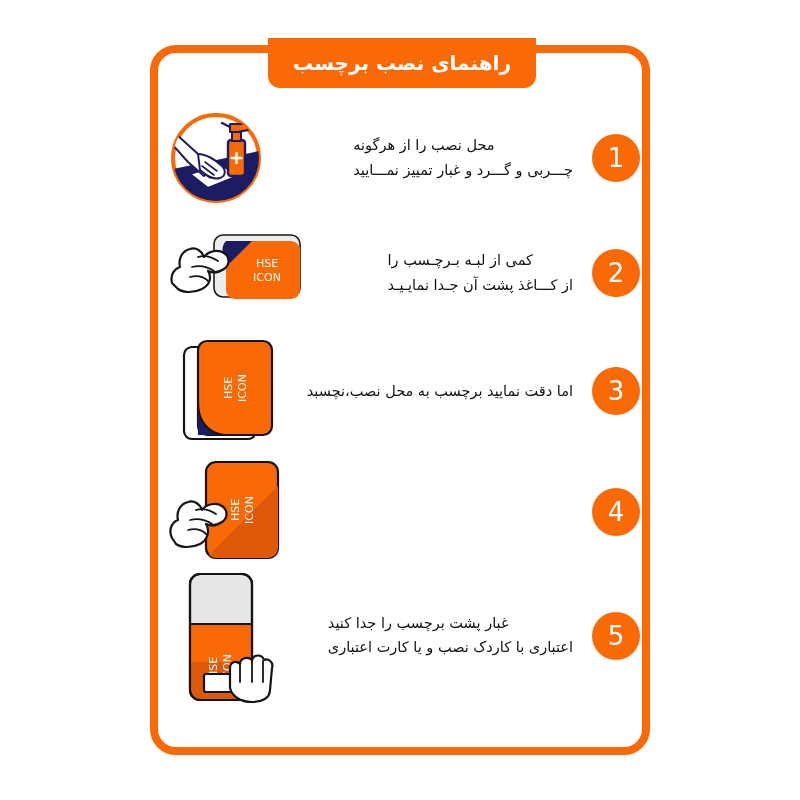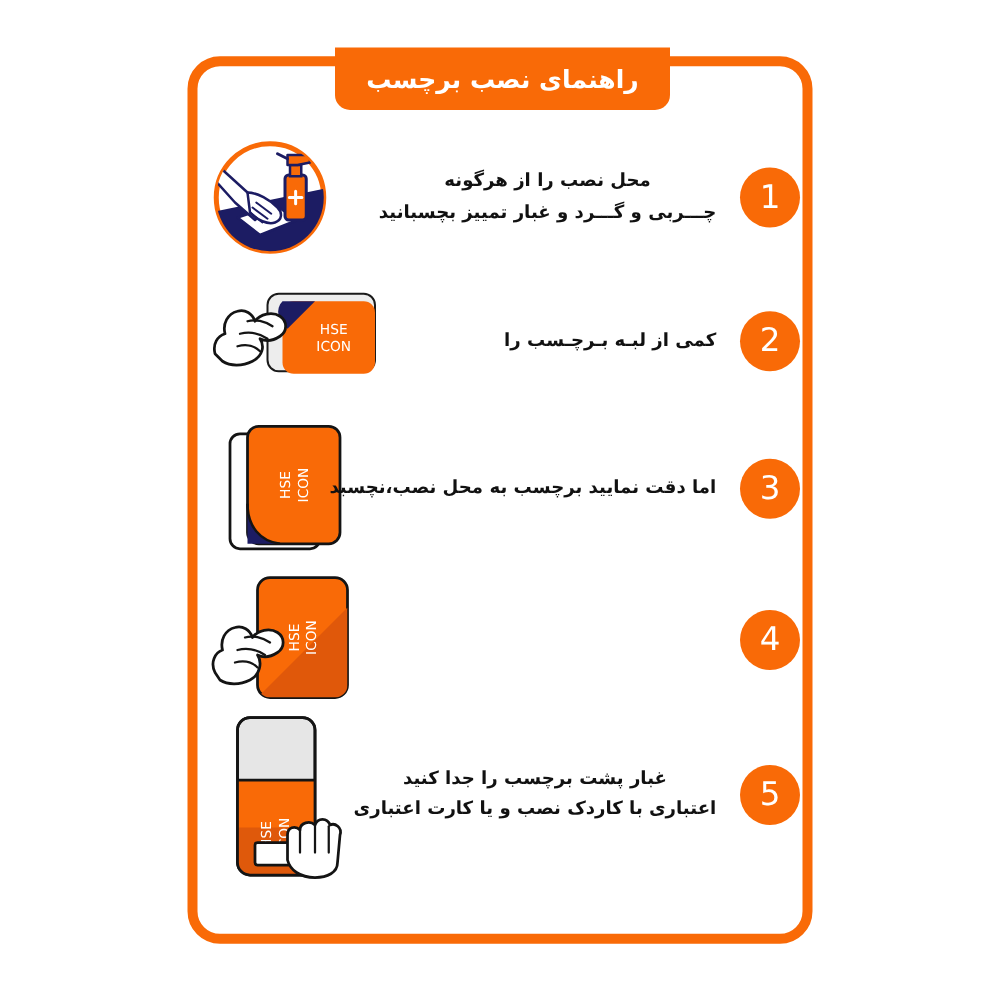--- a/index.html
+++ b/index.html
@@ -70,24 +70,24 @@
   .step-3 { top: 336px; }
   .step-4 { top: 452px; height: 120px; }
   .step-5 { top: 568px; height: 135px; }
 
   
   .step-text {
     position: absolute;
     right: 77px;
     top: 50%;
     transform: translateY(-50%);
-    text-align: center;
+    text-align: left;
     direction: rtl;
     color: #111111;
-    font-weight: bold;
+    font-weight: normal;
     font-size: 14.5px;
     line-height: 1.72;
     white-space: nowrap;
   }
   .step-text .ln { display: block; }
 
   
   .step-num {
     position: absolute;
     right: 10px;
@@ -179,21 +179,21 @@
           <path d="M62 14 L80 14 L80 20 L70 22 L62 22 Z" fill="#F96A07" stroke="#1C1C63" stroke-width="2" stroke-linejoin="round"></path>
           <path d="M62 17 L54 13" stroke="#1C1C63" stroke-width="2.4" stroke-linecap="round"></path>
 
           <path d="M68.5 43 L68.5 53 M63.5 48 L73.5 48" stroke="#ffffff" stroke-width="2.4" stroke-linecap="round"></path>
         </g>
       </svg>
     </div>
 
     <div class="step-text">
       <span class="ln">محل نصب را از هرگونه</span>
-      <span class="ln">چـــربی و گـــرد و غبار تمییز بچسبانید</span>
+      <span class="ln">چـــربی و گـــرد و غبار تمییز نمـــایید</span>
     </div>
 
     <div class="step-num">
       <span>1</span>
     </div>
   </div>
 
   <div class="step step-2">
 
     <div class="step-icon icon-peel2">
@@ -212,20 +212,21 @@
                  C40 24 50 22 56 26 C62 30 62 38 56 42 C50 46 44 46 40 44
                  C44 50 42 58 34 62 C26 66 16 66 10 62 Z" fill="#ffffff" stroke="#141414" stroke-width="2.2" stroke-linejoin="round"></path>
         <path d="M30 30 C36 28 44 30 50 34" fill="none" stroke="#141414" stroke-width="1.8" stroke-linecap="round"></path>
         <path d="M24 40 C32 38 40 40 46 44" fill="none" stroke="#141414" stroke-width="1.8" stroke-linecap="round"></path>
         <path d="M22 50 C30 48 36 50 40 54" fill="none" stroke="#141414" stroke-width="1.8" stroke-linecap="round"></path>
       </svg>
     </div>
 
     <div class="step-text">
       <span class="ln">کمی از لبـه بـرچـسب را</span>
+      <span class="ln">از کـــاغذ پشت آن جـدا نمایـیـد</span>
     </div>
 
     <div class="step-num">
       <span>2</span>
     </div>
   </div>
 
   <div class="step step-3">
 
     <div class="step-icon icon-peel3">

